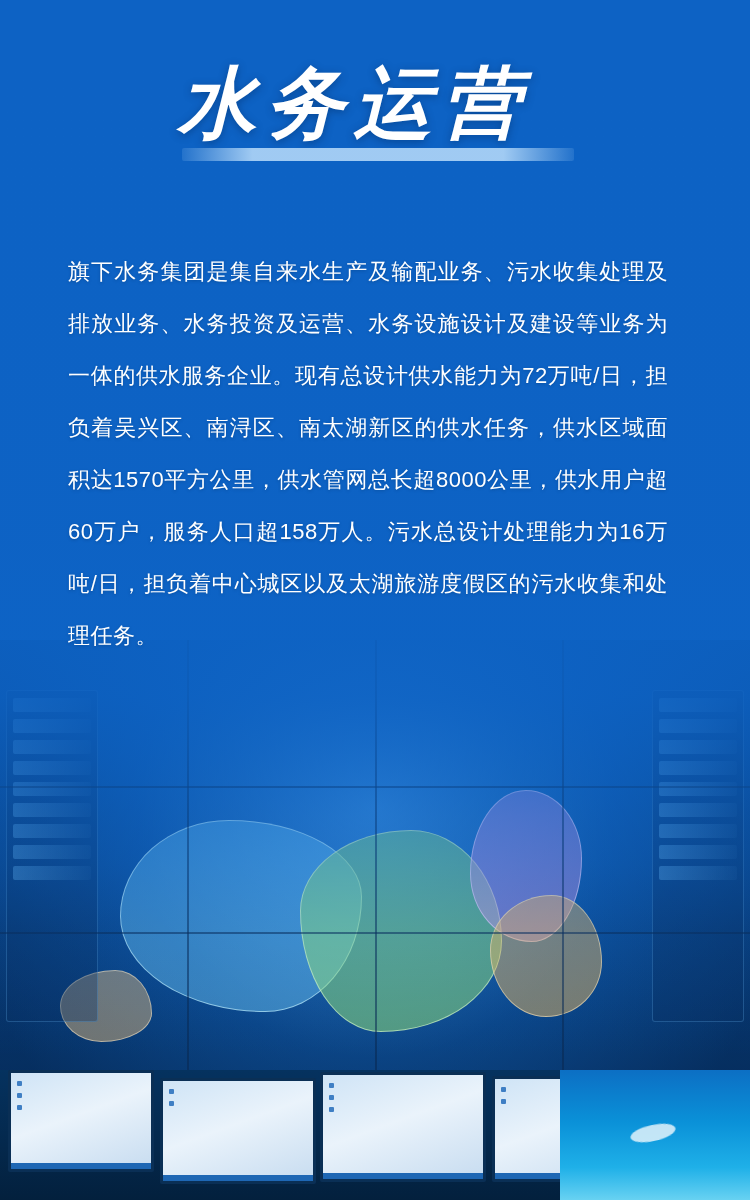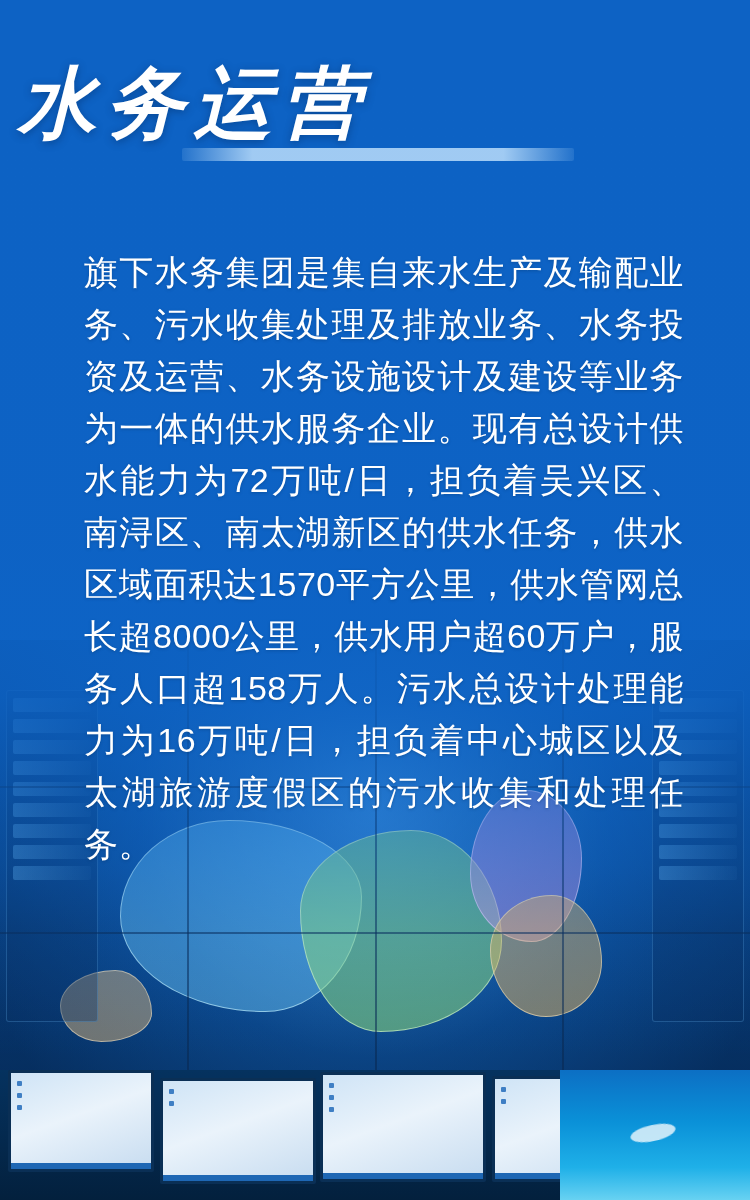--- a/index.html
+++ b/index.html
@@ -159,23 +159,24 @@
       rgba(13,98,196,0.84) 58%,
       rgba(13,98,196,0.42) 68%,
       rgba(13,98,196,0.12) 78%,
       rgba(13,98,196,0.0) 88%);
     pointer-events: none;
   }
 
   
   .title-wrap {
     position: absolute;
-    left: 4px;
+    left: 16px;
     top: 62px;
     width: 676px;
+    text-align: center;
   }
   .title {
     display: inline-block;
     position: relative;
     font-family: "DejaVu Serif", "Liberation Serif", serif;
     font-size: 78px;
     font-weight: 700;
     font-style: italic;
     letter-spacing: 10px;
     color: #ffffff;
@@ -189,24 +190,24 @@
     top: 148px;
     width: 392px;
     height: 13px;
     background: linear-gradient(90deg, rgba(160,205,245,0.15) 0%, rgba(168,208,245,0.95) 18%, rgba(168,208,245,0.95) 82%, rgba(160,205,245,0.15) 100%);
     border-radius: 2px;
   }
 
   
   .body-copy {
     position: absolute;
-    left: 84px;
+    left: 68px;
     top: 246px;
     width: 600px;
-    font-size: 34px;
+    font-size: 22px;
     line-height: 52px;
     color: #ffffff;
     letter-spacing: 0.5px;
     text-align: justify;
     text-shadow: 0 1px 3px rgba(4,45,95,0.35);
   }
 </style>
 </head>
 <body>
 

